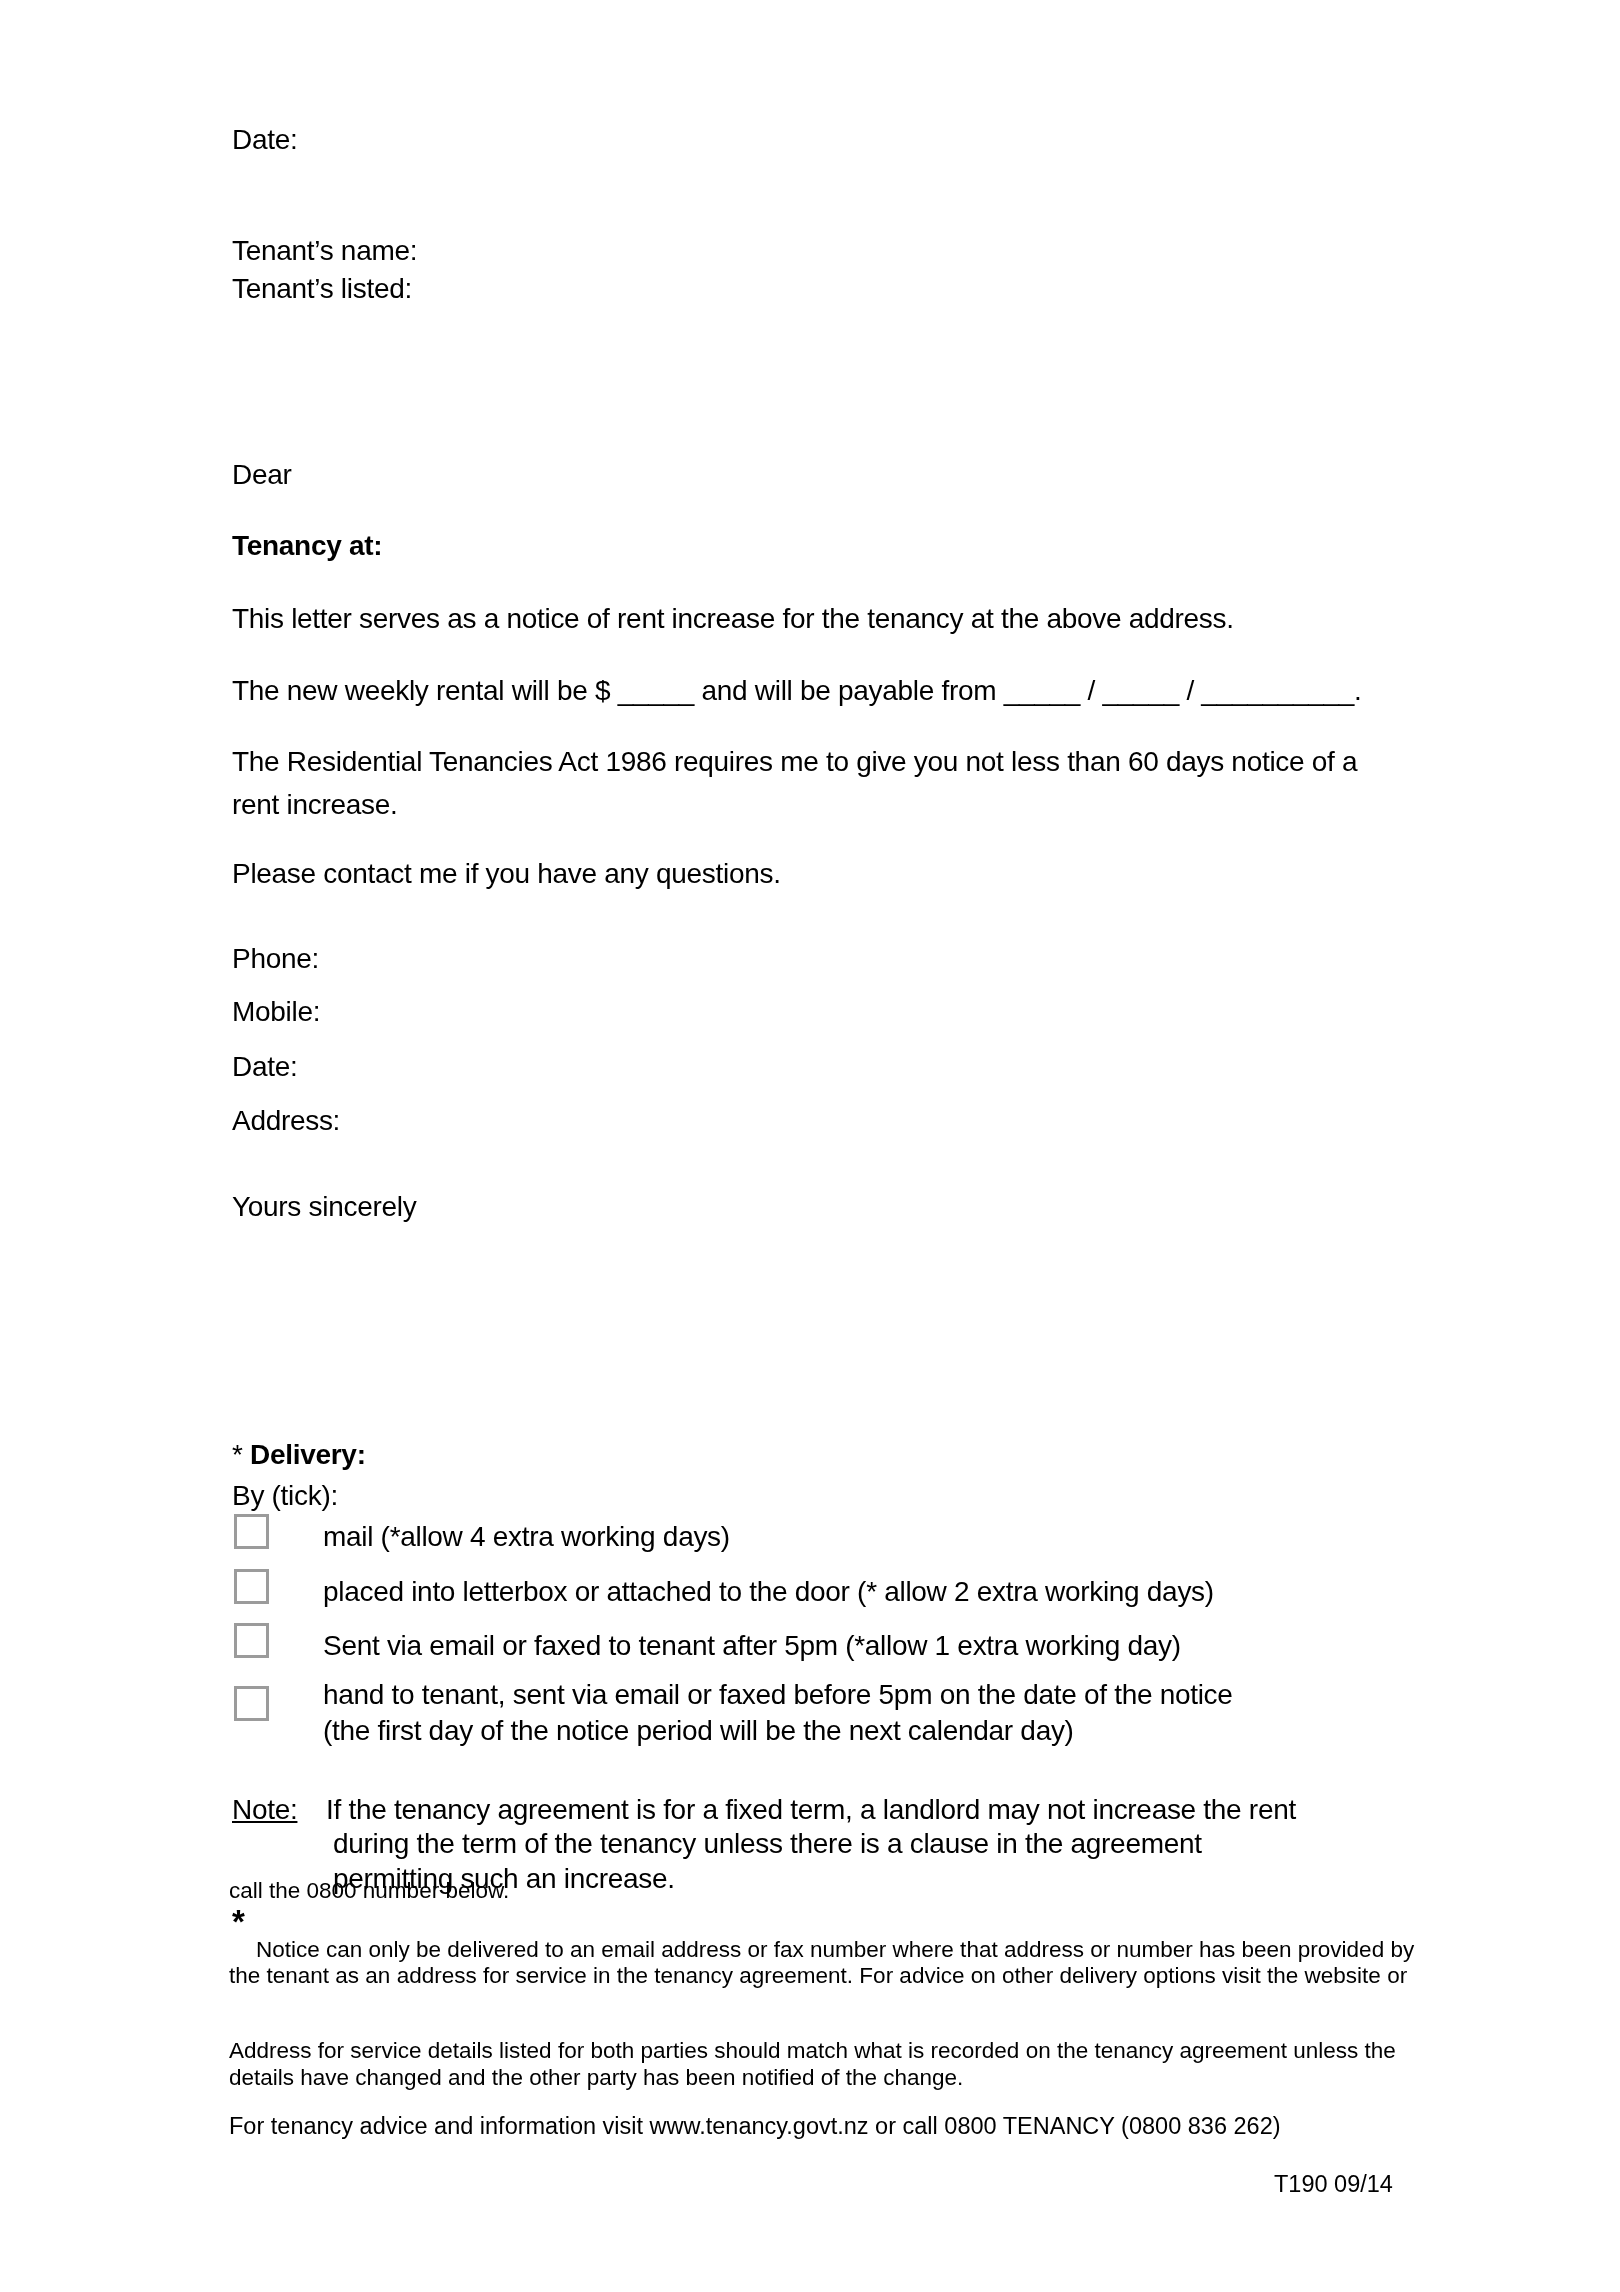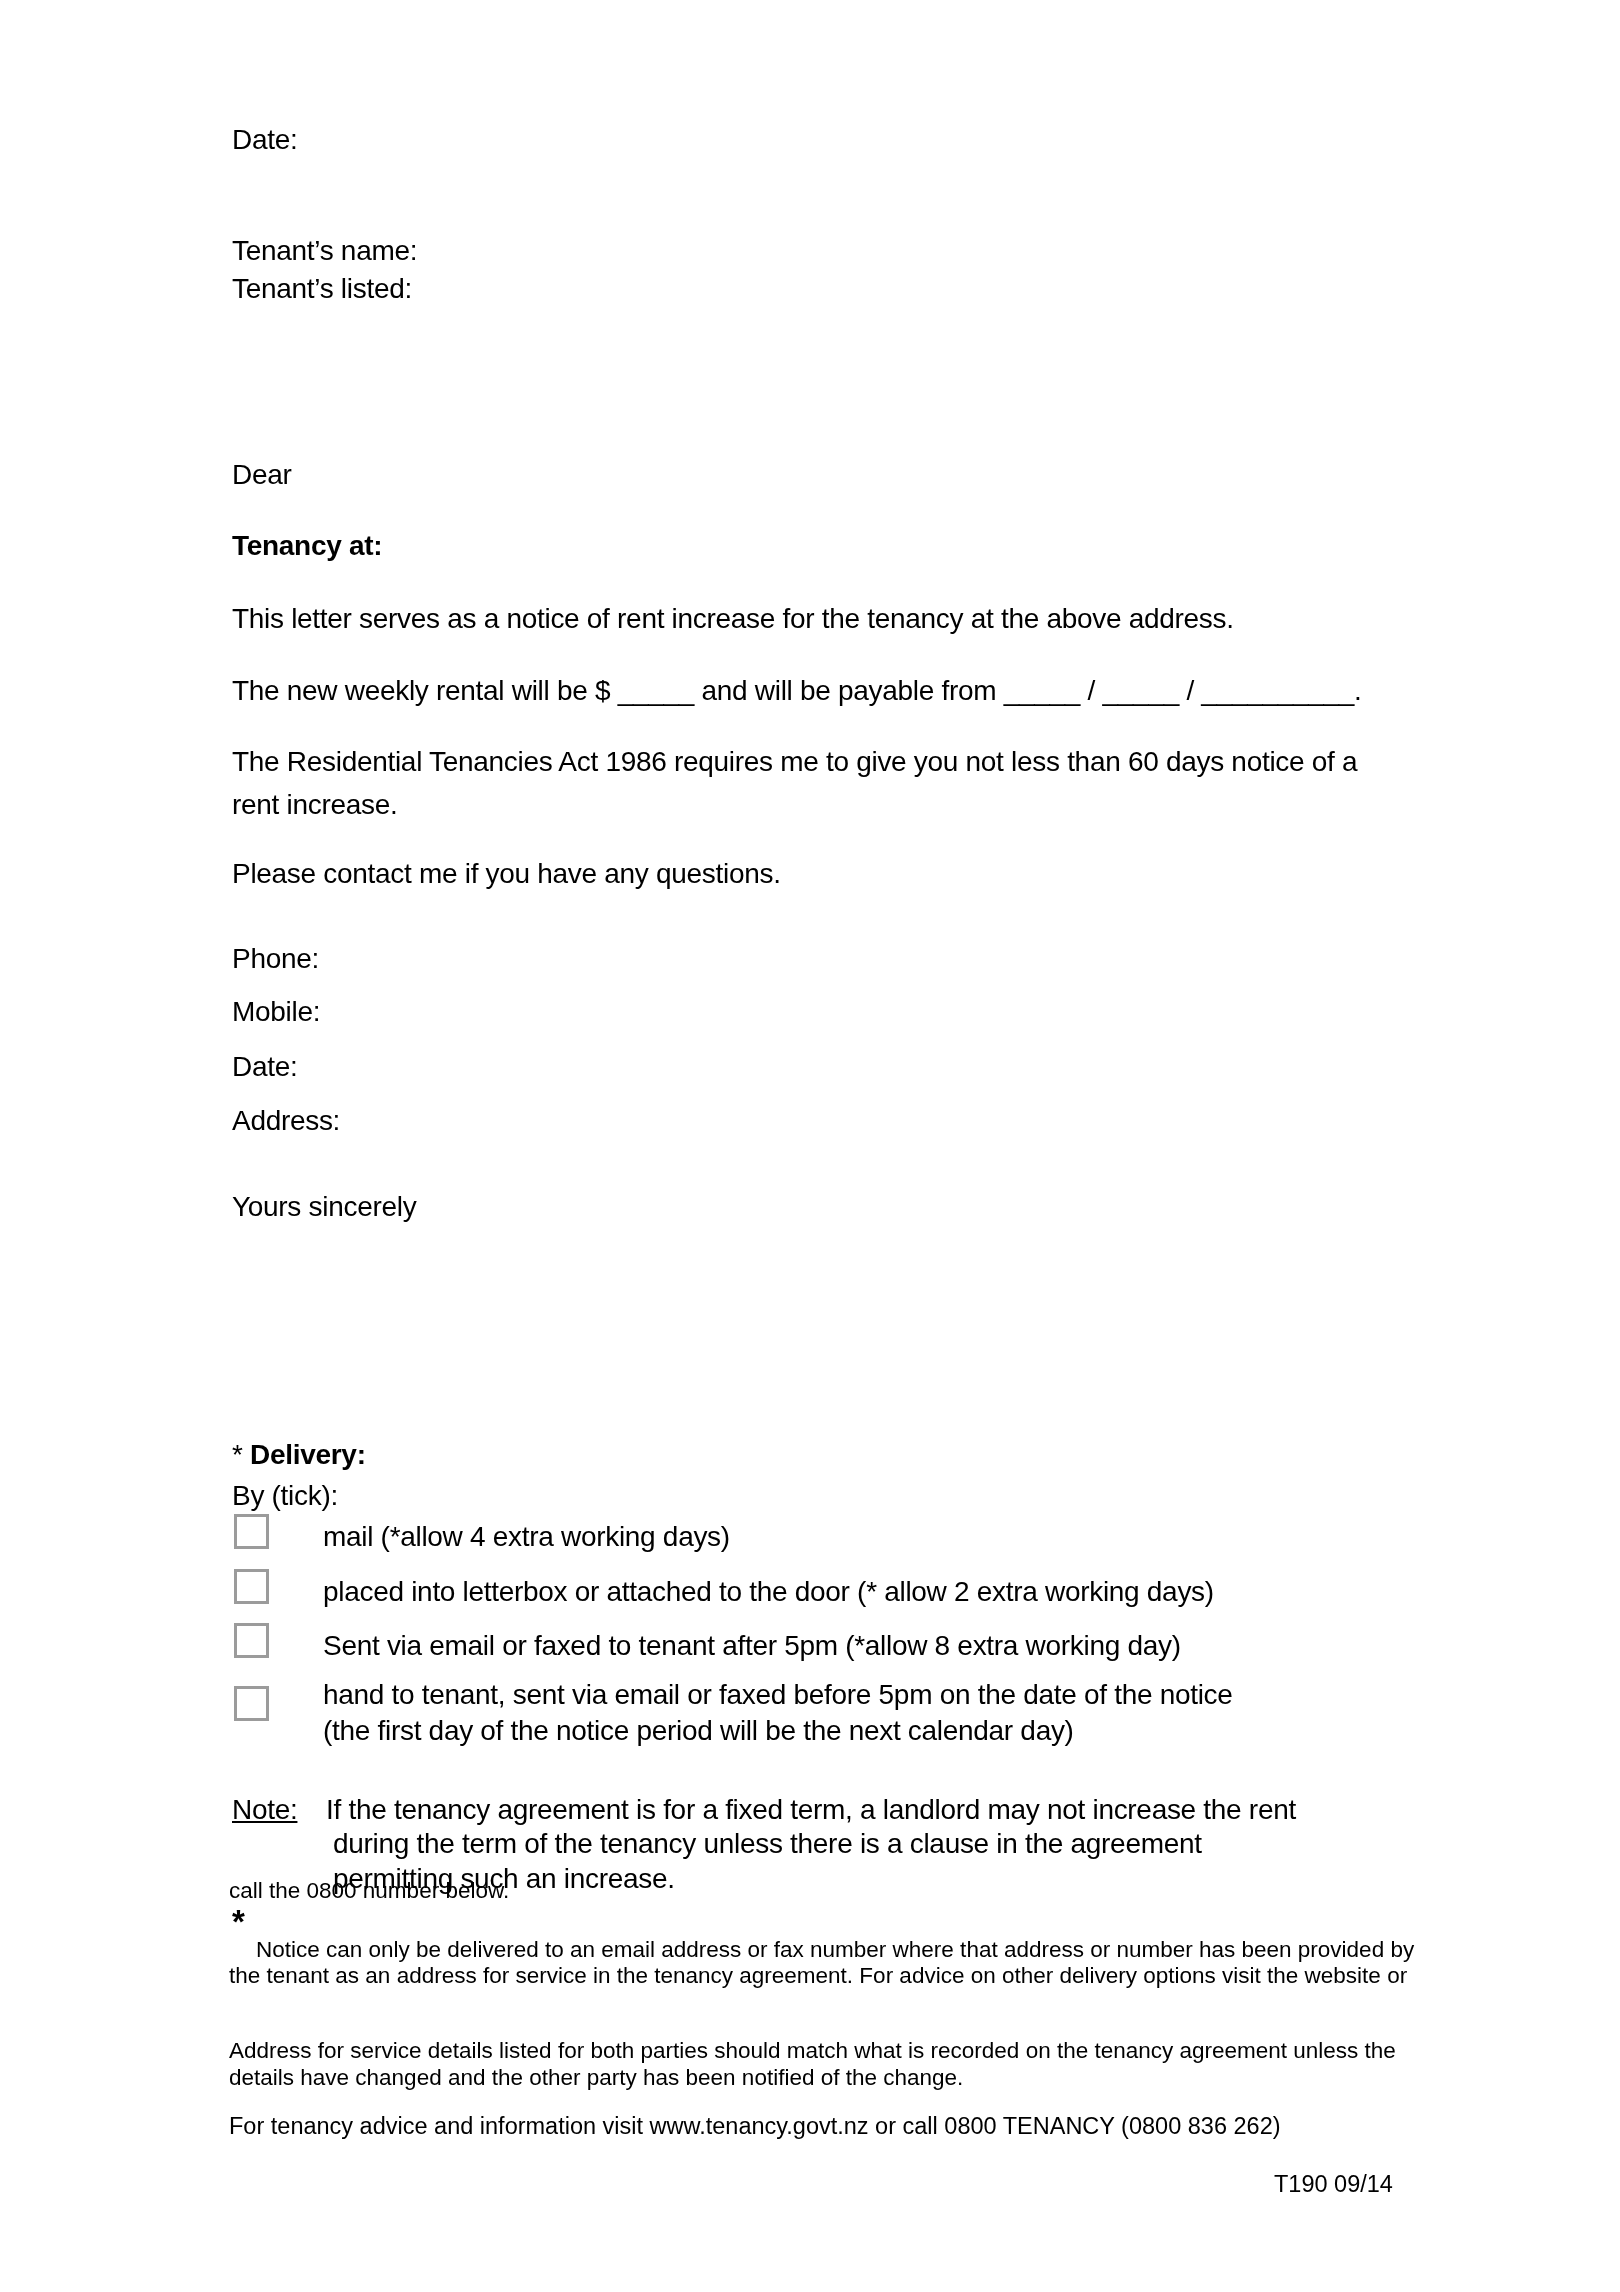--- a/index.html
+++ b/index.html
@@ -87,21 +87,21 @@
   <div class="t" style="top:1436px"><span>* </span><span class="b">Delivery:</span></div>
   <div class="t" style="top:1477px">By (tick):</div>
 
   <span class="cb" style="top:1514px"></span>
   <div class="t ind" style="top:1518px">mail (*allow 4 extra working days)</div>
 
   <span class="cb" style="top:1569px"></span>
   <div class="t ind" style="top:1573px">placed into letterbox or attached to the door (* allow 2 extra working days)</div>
 
   <span class="cb" style="top:1623px"></span>
-  <div class="t ind" style="top:1627px">Sent via email or faxed to tenant after 5pm (*allow 8 extra working day)</div>
+  <div class="t ind" style="top:1627px">Sent via email or faxed to tenant after 5pm (*allow 1 extra working day)</div>
 
   <span class="cb" style="top:1686px"></span>
   <div class="t ind" style="top:1676px">hand to tenant, sent via email or faxed before 5pm on the date of the notice</div>
   <div class="t ind" style="top:1712px">(the first day of the notice period will be the next calendar day)</div>
 
   <div class="t u" style="top:1791px">Note:</div>
   <div class="t" style="top:1791px; left:326px">If the tenancy agreement is for a fixed term, a landlord may not increase the rent</div>
   <div class="t" style="top:1825px; left:333px">during the term of the tenancy unless there is a clause in the agreement</div>
   <div class="t" style="top:1860px; left:333px">permitting such an increase.</div>
 

